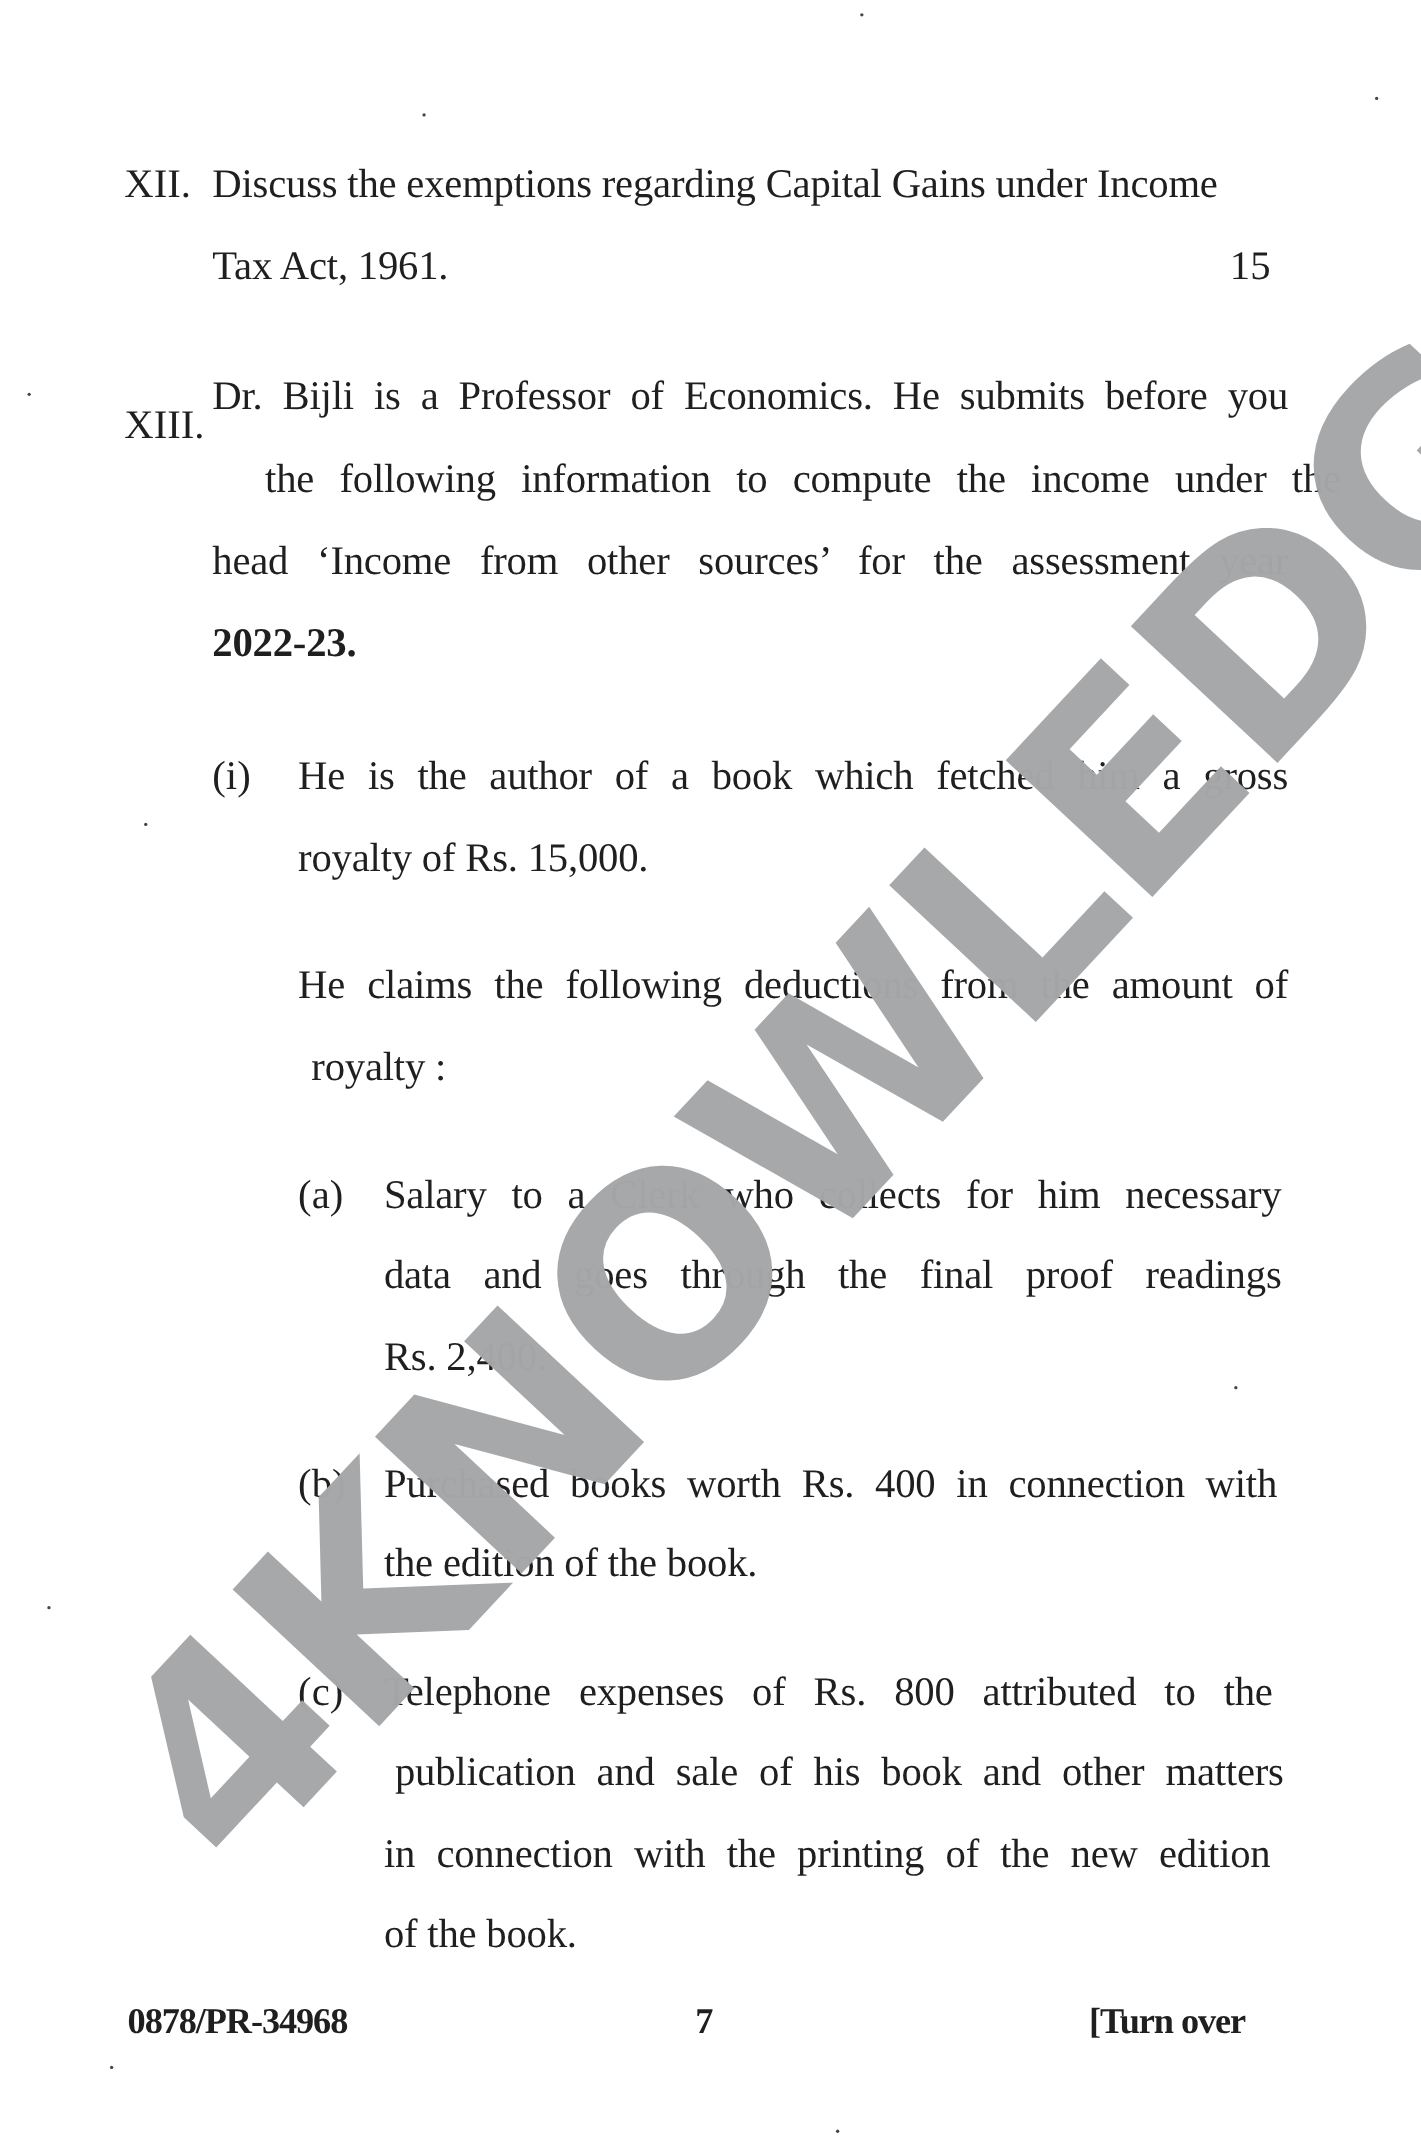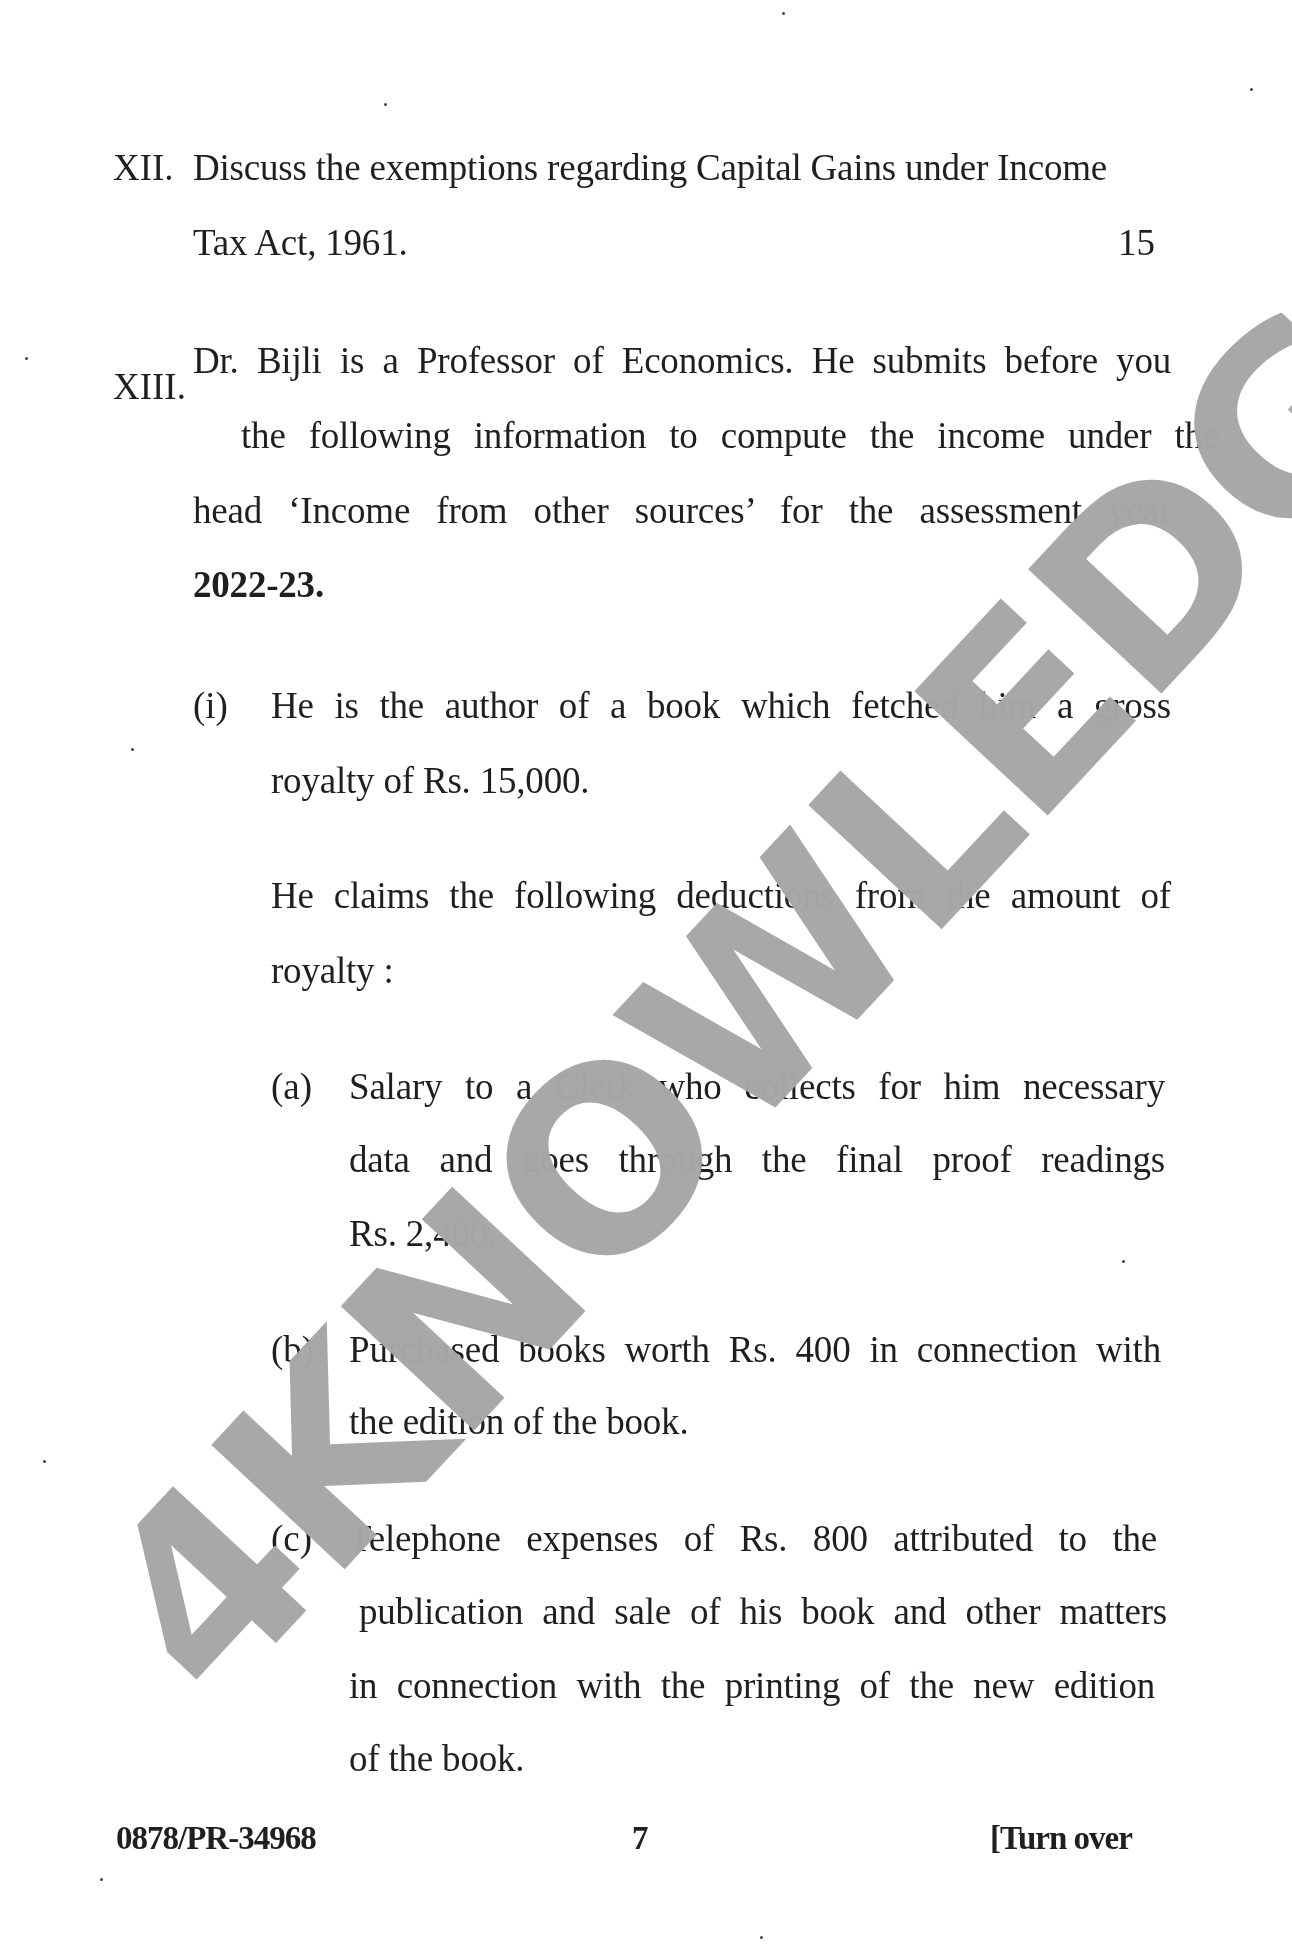--- a/index.html
+++ b/index.html
@@ -41,21 +41,21 @@
   <div class="line just" style="left:193px; top:414px; width:978px;margin-left:48px;">the following information to compute the income under the</div>
   <div class="line just" style="left:193px; top:489px; width:978px;">head ‘Income from other sources’ for the assessment year</div>
   <div class="line" style="left:193px; top:563px;font-weight:bold;">2022-23.</div>
 
   <div>
     <div class="num" style="left:193px; top:684px;">(i)</div>
     <div class="line just" style="left:271px; top:684px; width:900px;">He is the author of a book which fetched him a gross</div>
     <div class="line" style="left:271px; top:759px;">royalty of Rs. 15,000.</div>
 
     <div class="line just" style="left:271px; top:874px; width:900px;">He claims the following deductions from the amount of</div>
-    <div class="line" style="left:271px; top:949px;">royalty :</div>
+    <div class="line" style="left:283px; top:949px;">royalty :</div>
 
     <div>
       <div class="num" style="left:271px; top:1065px;">(a)</div>
       <div class="line just" style="left:349px; top:1065px; width:816px;">Salary to a Clerk who collects for him necessary</div>
       <div class="line just" style="left:349px; top:1138px; width:816px;">data and goes through the final proof readings</div>
       <div class="line" style="left:349px; top:1212px;">Rs. 2,400.</div>
     </div>
 
     <div>
       <div class="num" style="left:271px; top:1328px;">(b)</div>

